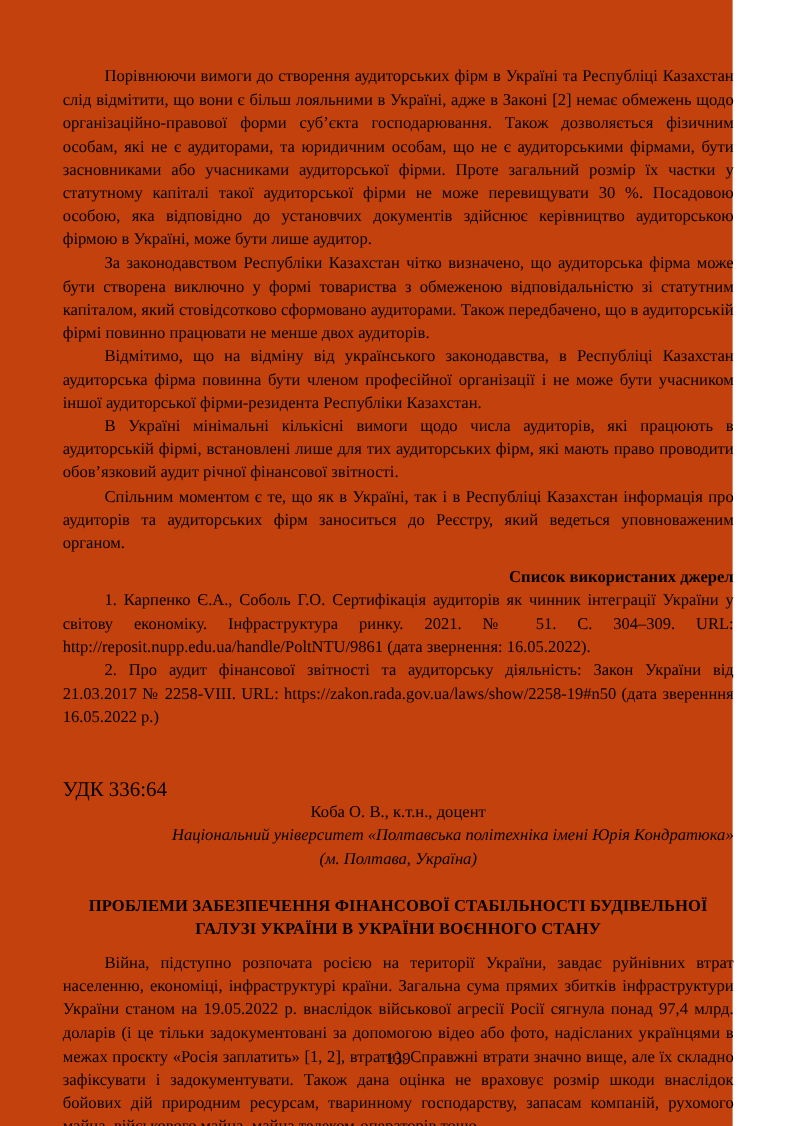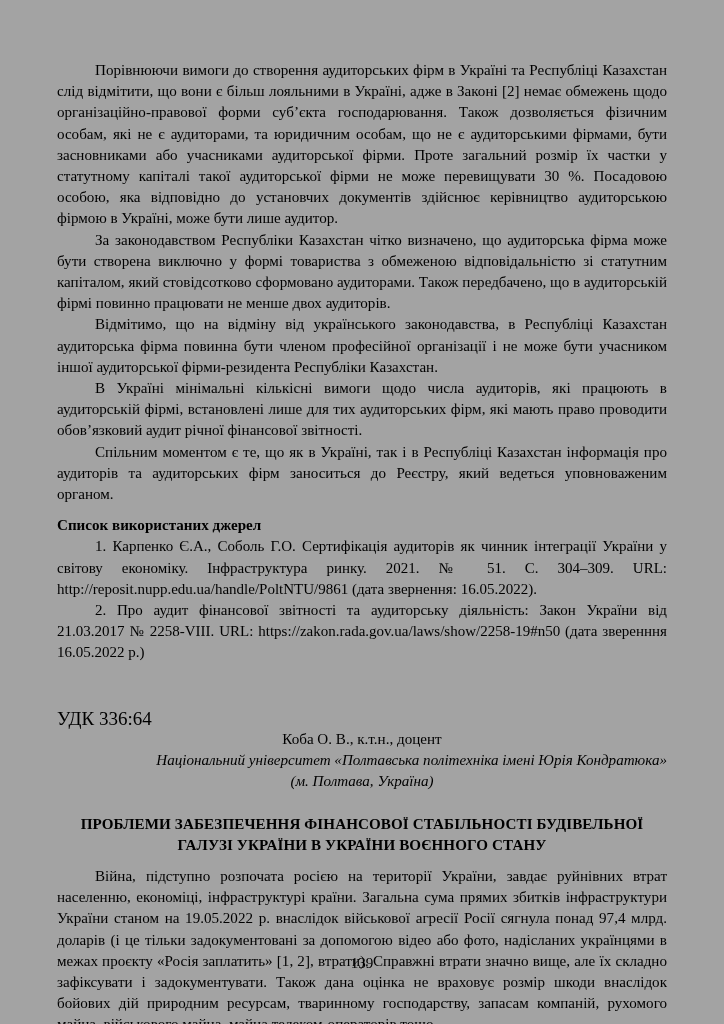--- a/index.html
+++ b/index.html
@@ -13,23 +13,23 @@
     height: 1024px;
     position: relative;
     font-family: "Liberation Serif", "DejaVu Serif", serif;
     color: #000000;
     overflow: hidden;
   }
   .page {
     position: absolute;
     left: 0;
     top: 0;
-    width: 724px;
+    width: 666px;
     height: 1024px;
-    background: #a3a3a3;
+    background: #c2410c;
   }
   .content {
     position: absolute;
     left: 57px;
     top: 60px;
     width: 610px;
   }
   p.body-par {
     margin: 0;
     font-size: 15.1px;
@@ -38,21 +38,21 @@
     text-indent: 38px;
     text-justify: inter-word;
     hyphens: none;
   }
   .refs-heading {
     margin: 0;
     padding-top: 10px;
     font-size: 15.1px;
     line-height: 21.2px;
     font-weight: bold;
-    text-align: left;
+    text-align: right;
   }
   p.ref-item {
     margin: 0;
     font-size: 15px;
     line-height: 21.2px;
     text-align: justify;
     text-indent: 38px;
     word-break: break-word;
   }
   .spacer-udk {

